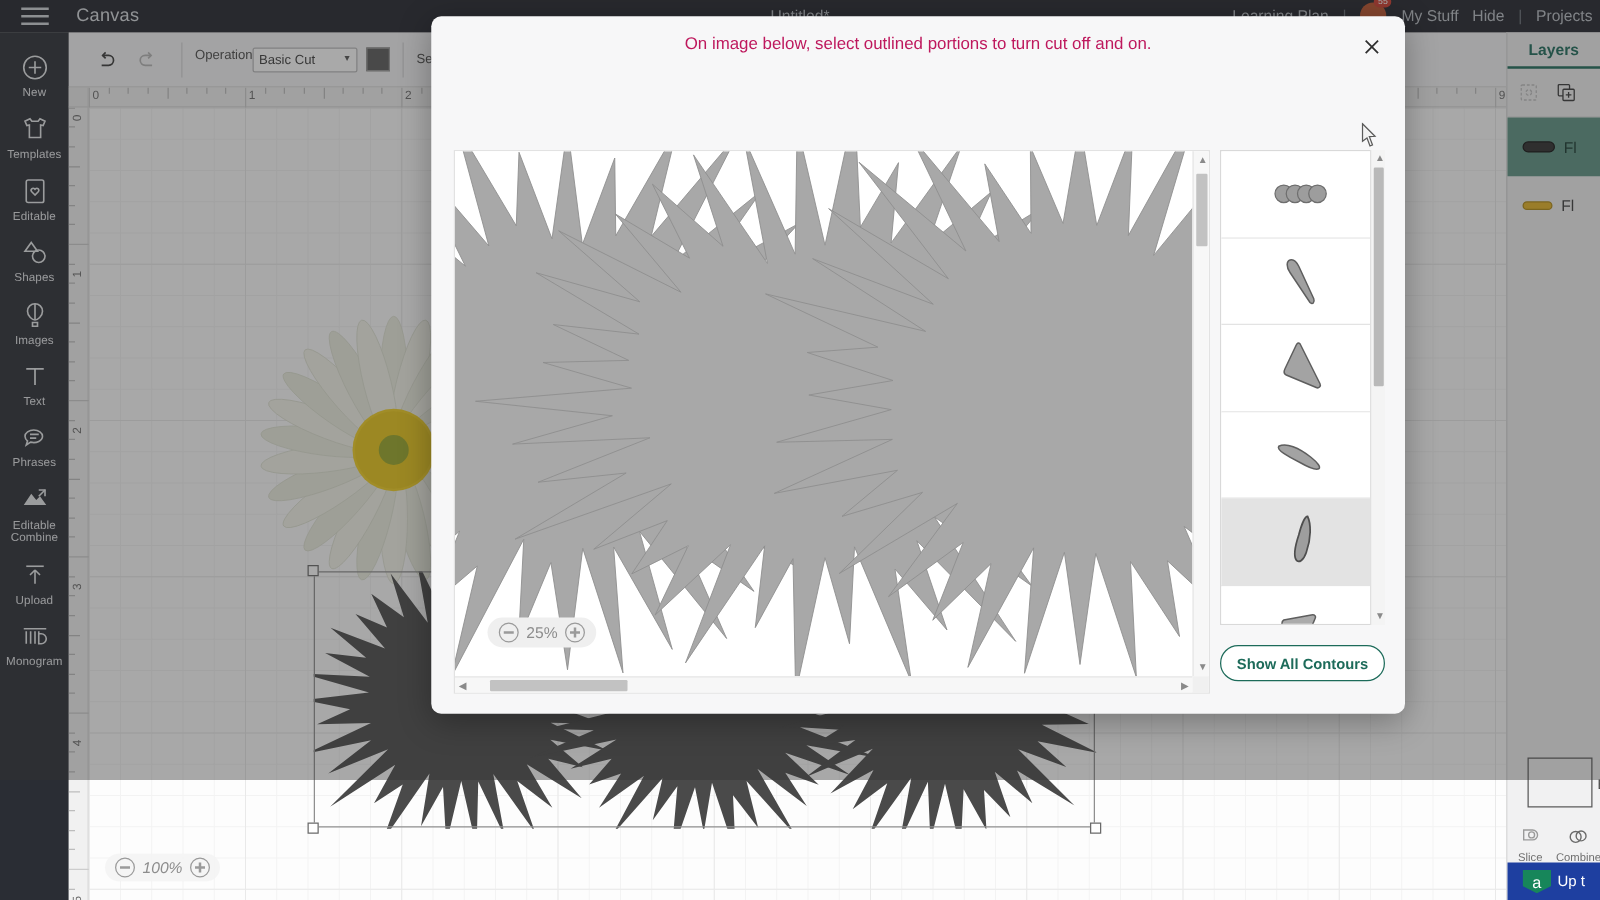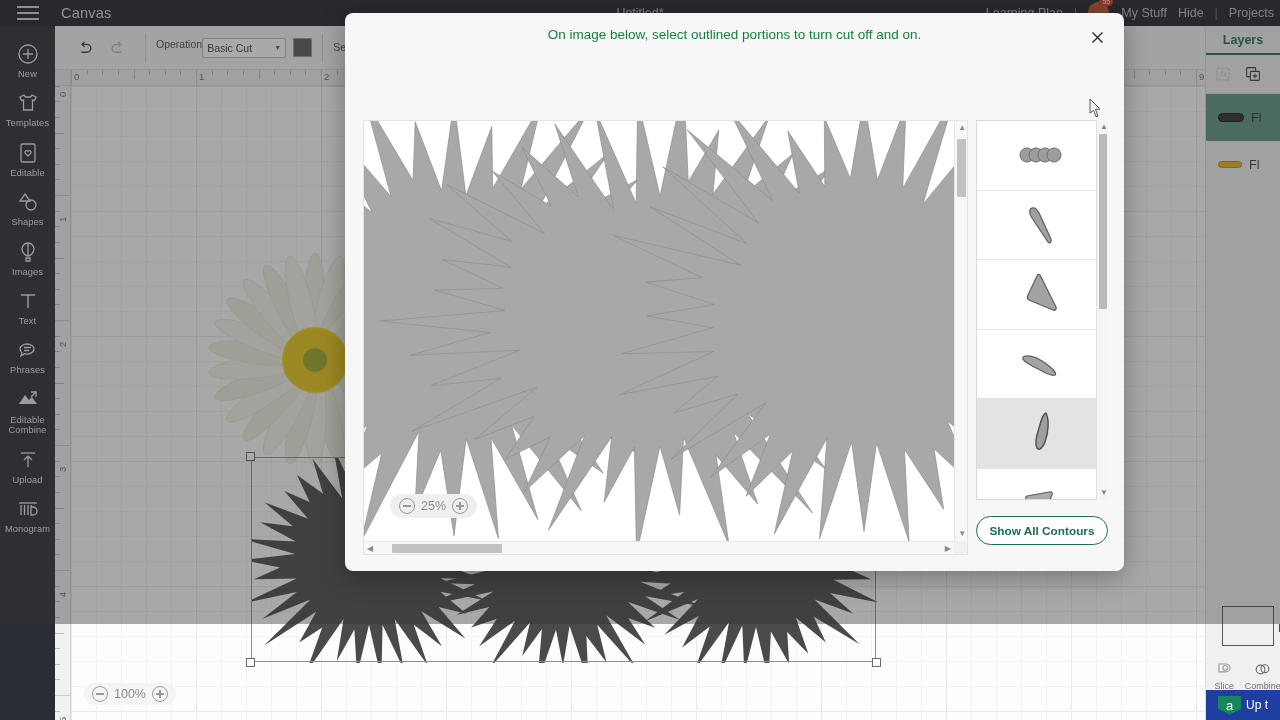--- a/index.html
+++ b/index.html
@@ -121,21 +121,21 @@
     background-image:
       linear-gradient(to right, #e9e9e9 1px, transparent 1px),
       linear-gradient(to bottom, #e9e9e9 1px, transparent 1px),
       linear-gradient(to right, #f3f3f3 1px, transparent 1px),
       linear-gradient(to bottom, #f3f3f3 1px, transparent 1px);
     background-size: 125px 125px, 125px 125px, 25px 25px, 25px 25px;
   }
   .canvas-zoom {
     position:absolute; left:29px; top:613px; z-index:5;
     background:rgba(244,244,244,.9); border-radius:14px;
-    display:flex; align-items:center; gap:6px; padding:3px 8px;
+    display:flex; align-items:center; gap:6px; padding:3px 8px;font-style:italic;
   }
   .zc-btn { width:16px; height:16px; border:1.3px solid #9a9a9a; border-radius:50%;
             position:relative; cursor:pointer; }
   .zc-btn::before{content:"";position:absolute;left:3px;top:6.4px;width:8px;height:1.4px;background:#9a9a9a;}
   .zc-btn.plus::after{content:"";position:absolute;left:6.4px;top:3px;width:1.4px;height:8px;background:#9a9a9a;}
   .zc-val { font-size:12.5px; color:#8d8d8d; }
 
   
   .sel-box { position:absolute; left:196px; top:387px; width:625px; height:205px; }
   .sel-border { position:absolute; inset:0; border:1px solid #8f8f8f; }
@@ -179,21 +179,21 @@
     position:absolute; left:345px; top:13px; width:779px; height:558px;
     background:#f7f7f8; border-radius:8px; z-index:60;
     box-shadow:0 6px 26px rgba(0,0,0,.30);
   }
   .modal-close {
     position:absolute; right:14px; top:11px; width:26px; height:26px;
     display:flex; align-items:center; justify-content:center; cursor:pointer;
     font-size:20px; color:#3a3a3a; line-height:1;
   }
   .modal-title { text-align:center; font-size:19.5px; color:#2b2b2b; padding-top:36px; }
-  .modal-sub   { text-align:center; font-size:13.5px; color:#15803d; padding-top:14px; }
+  .modal-sub   { text-align:center; font-size:13.5px; color:#be185d; padding-top:14px; }
 
   .modal-body { position:absolute; left:18px; top:107px; width:745px; height:435px; display:flex; gap:8px; }
 
   
   .preview {
     position:relative; width:605px; height:435px; background:#fff;
     border:1px solid #e2e2e2;
   }
   .preview-stage { position:absolute; left:0; top:0; right:13px; bottom:13px; overflow:hidden; background:#fff; }
   .preview-zoom {

